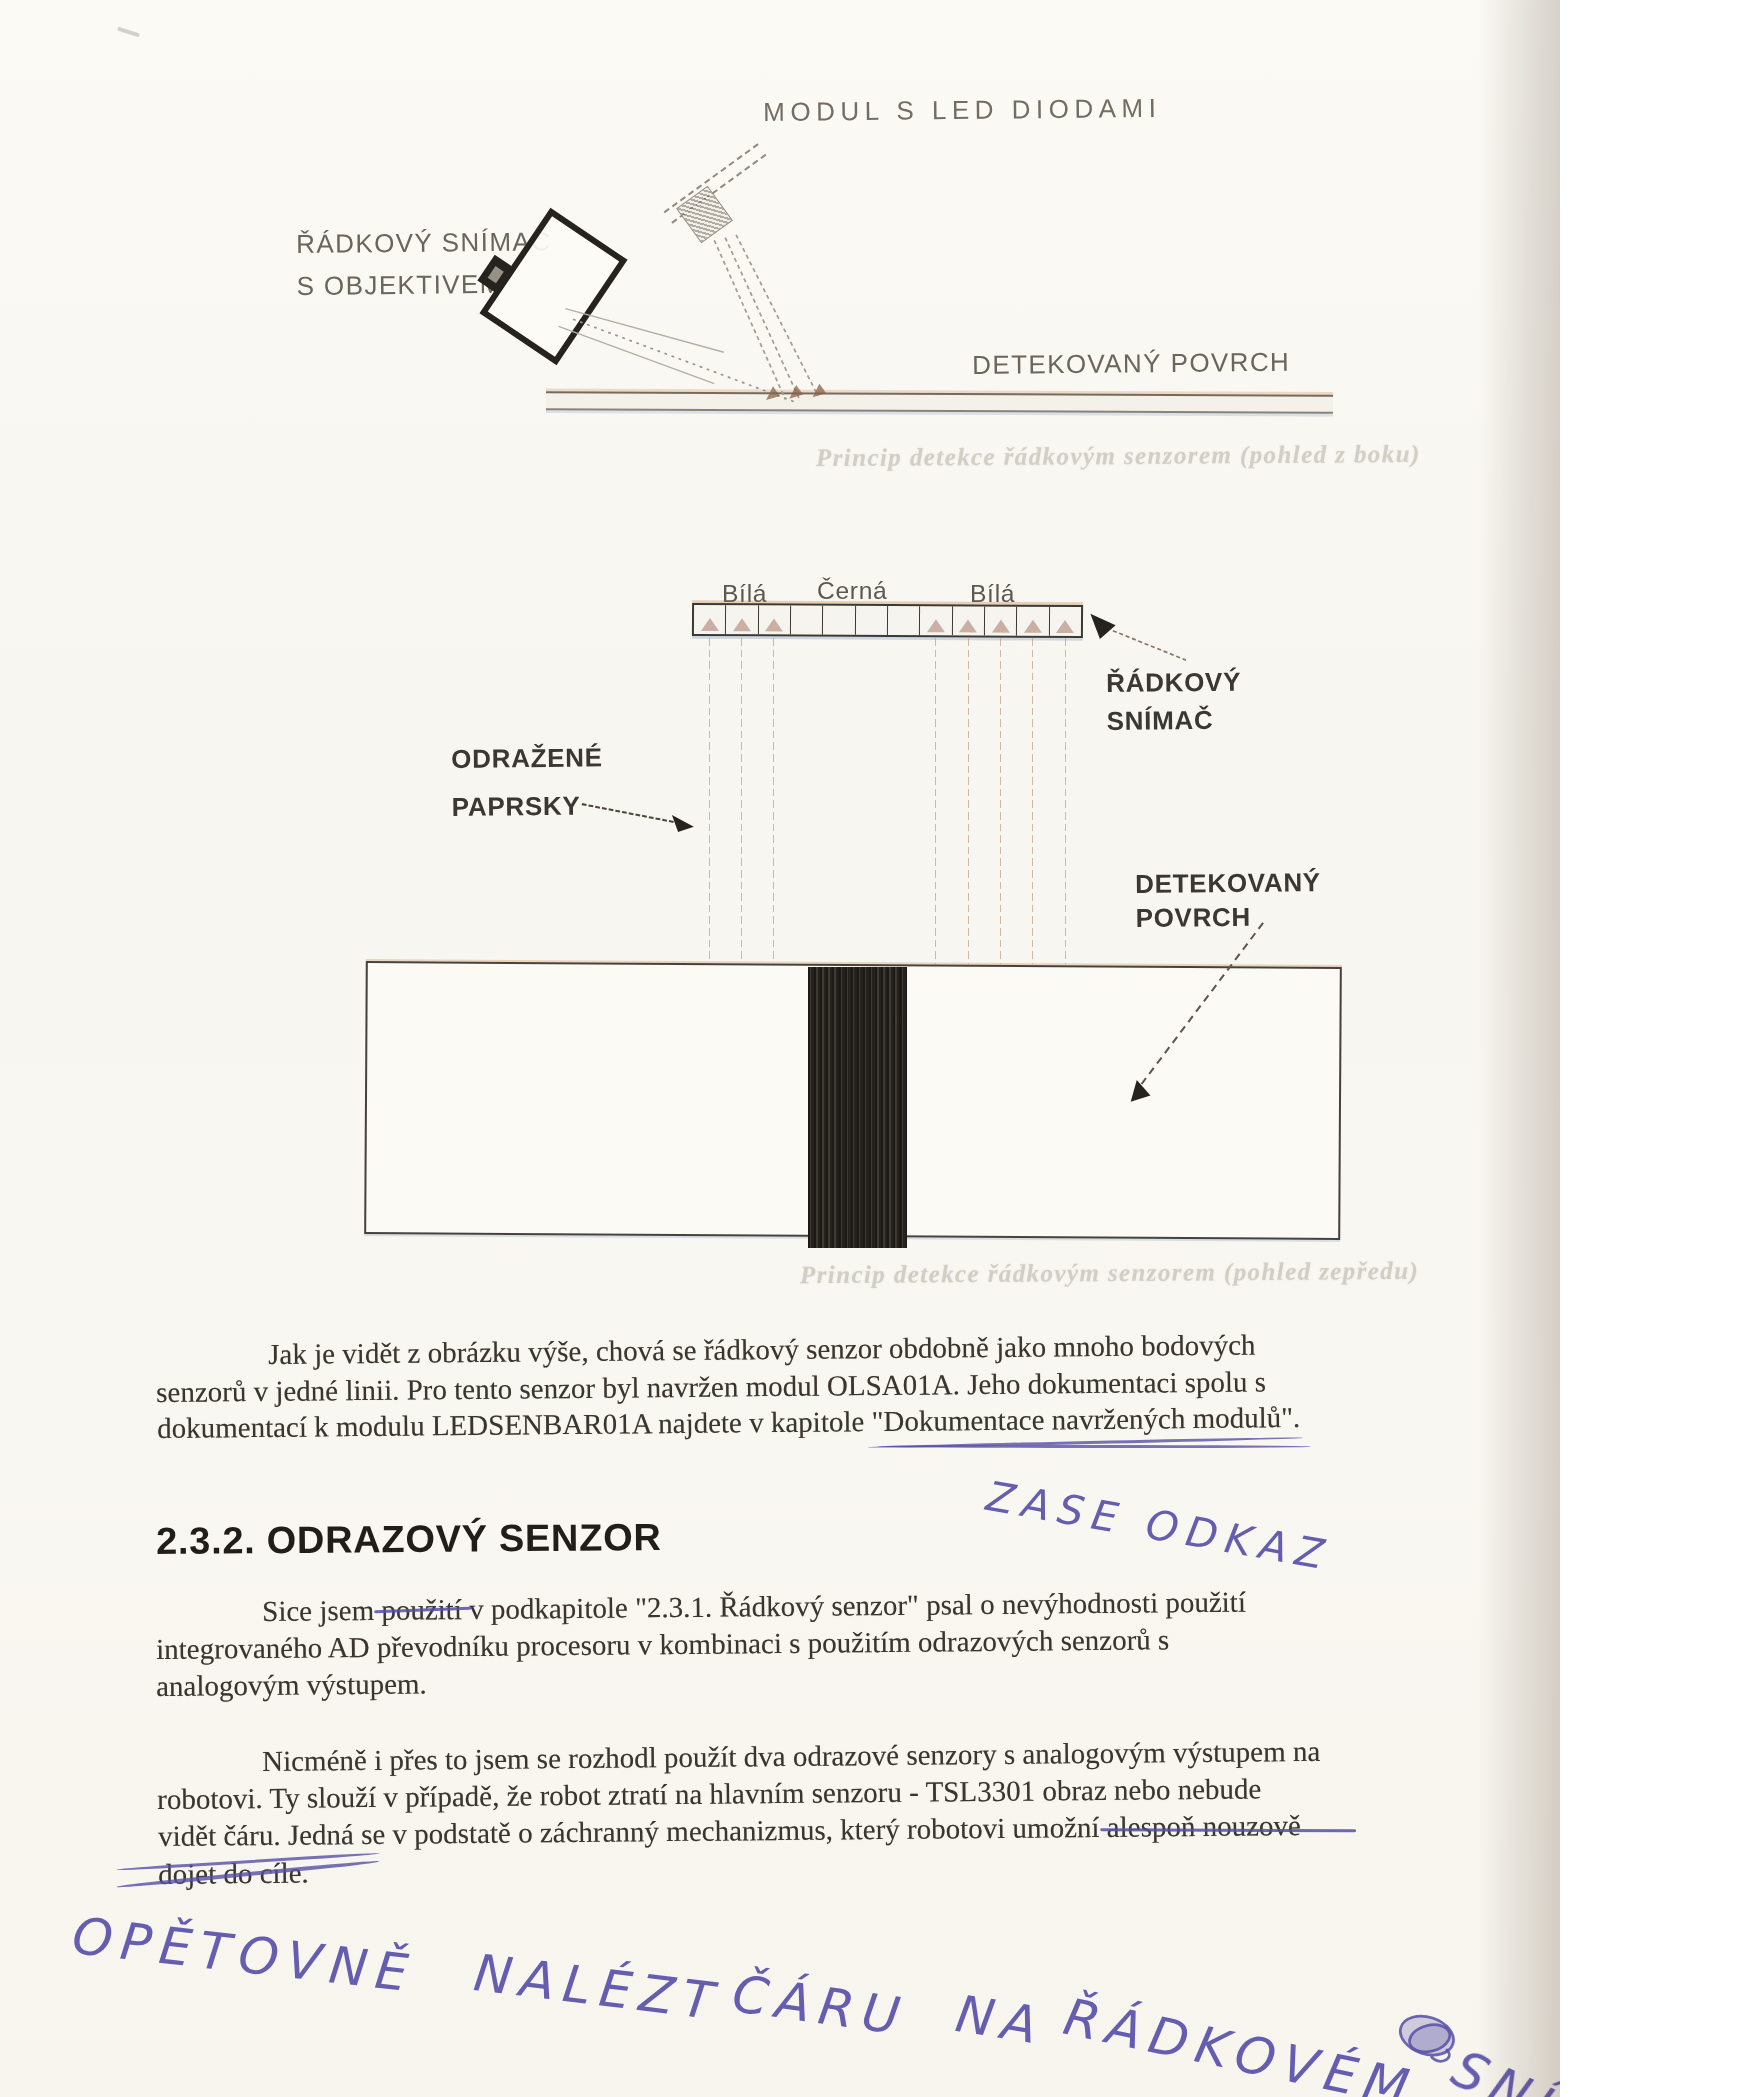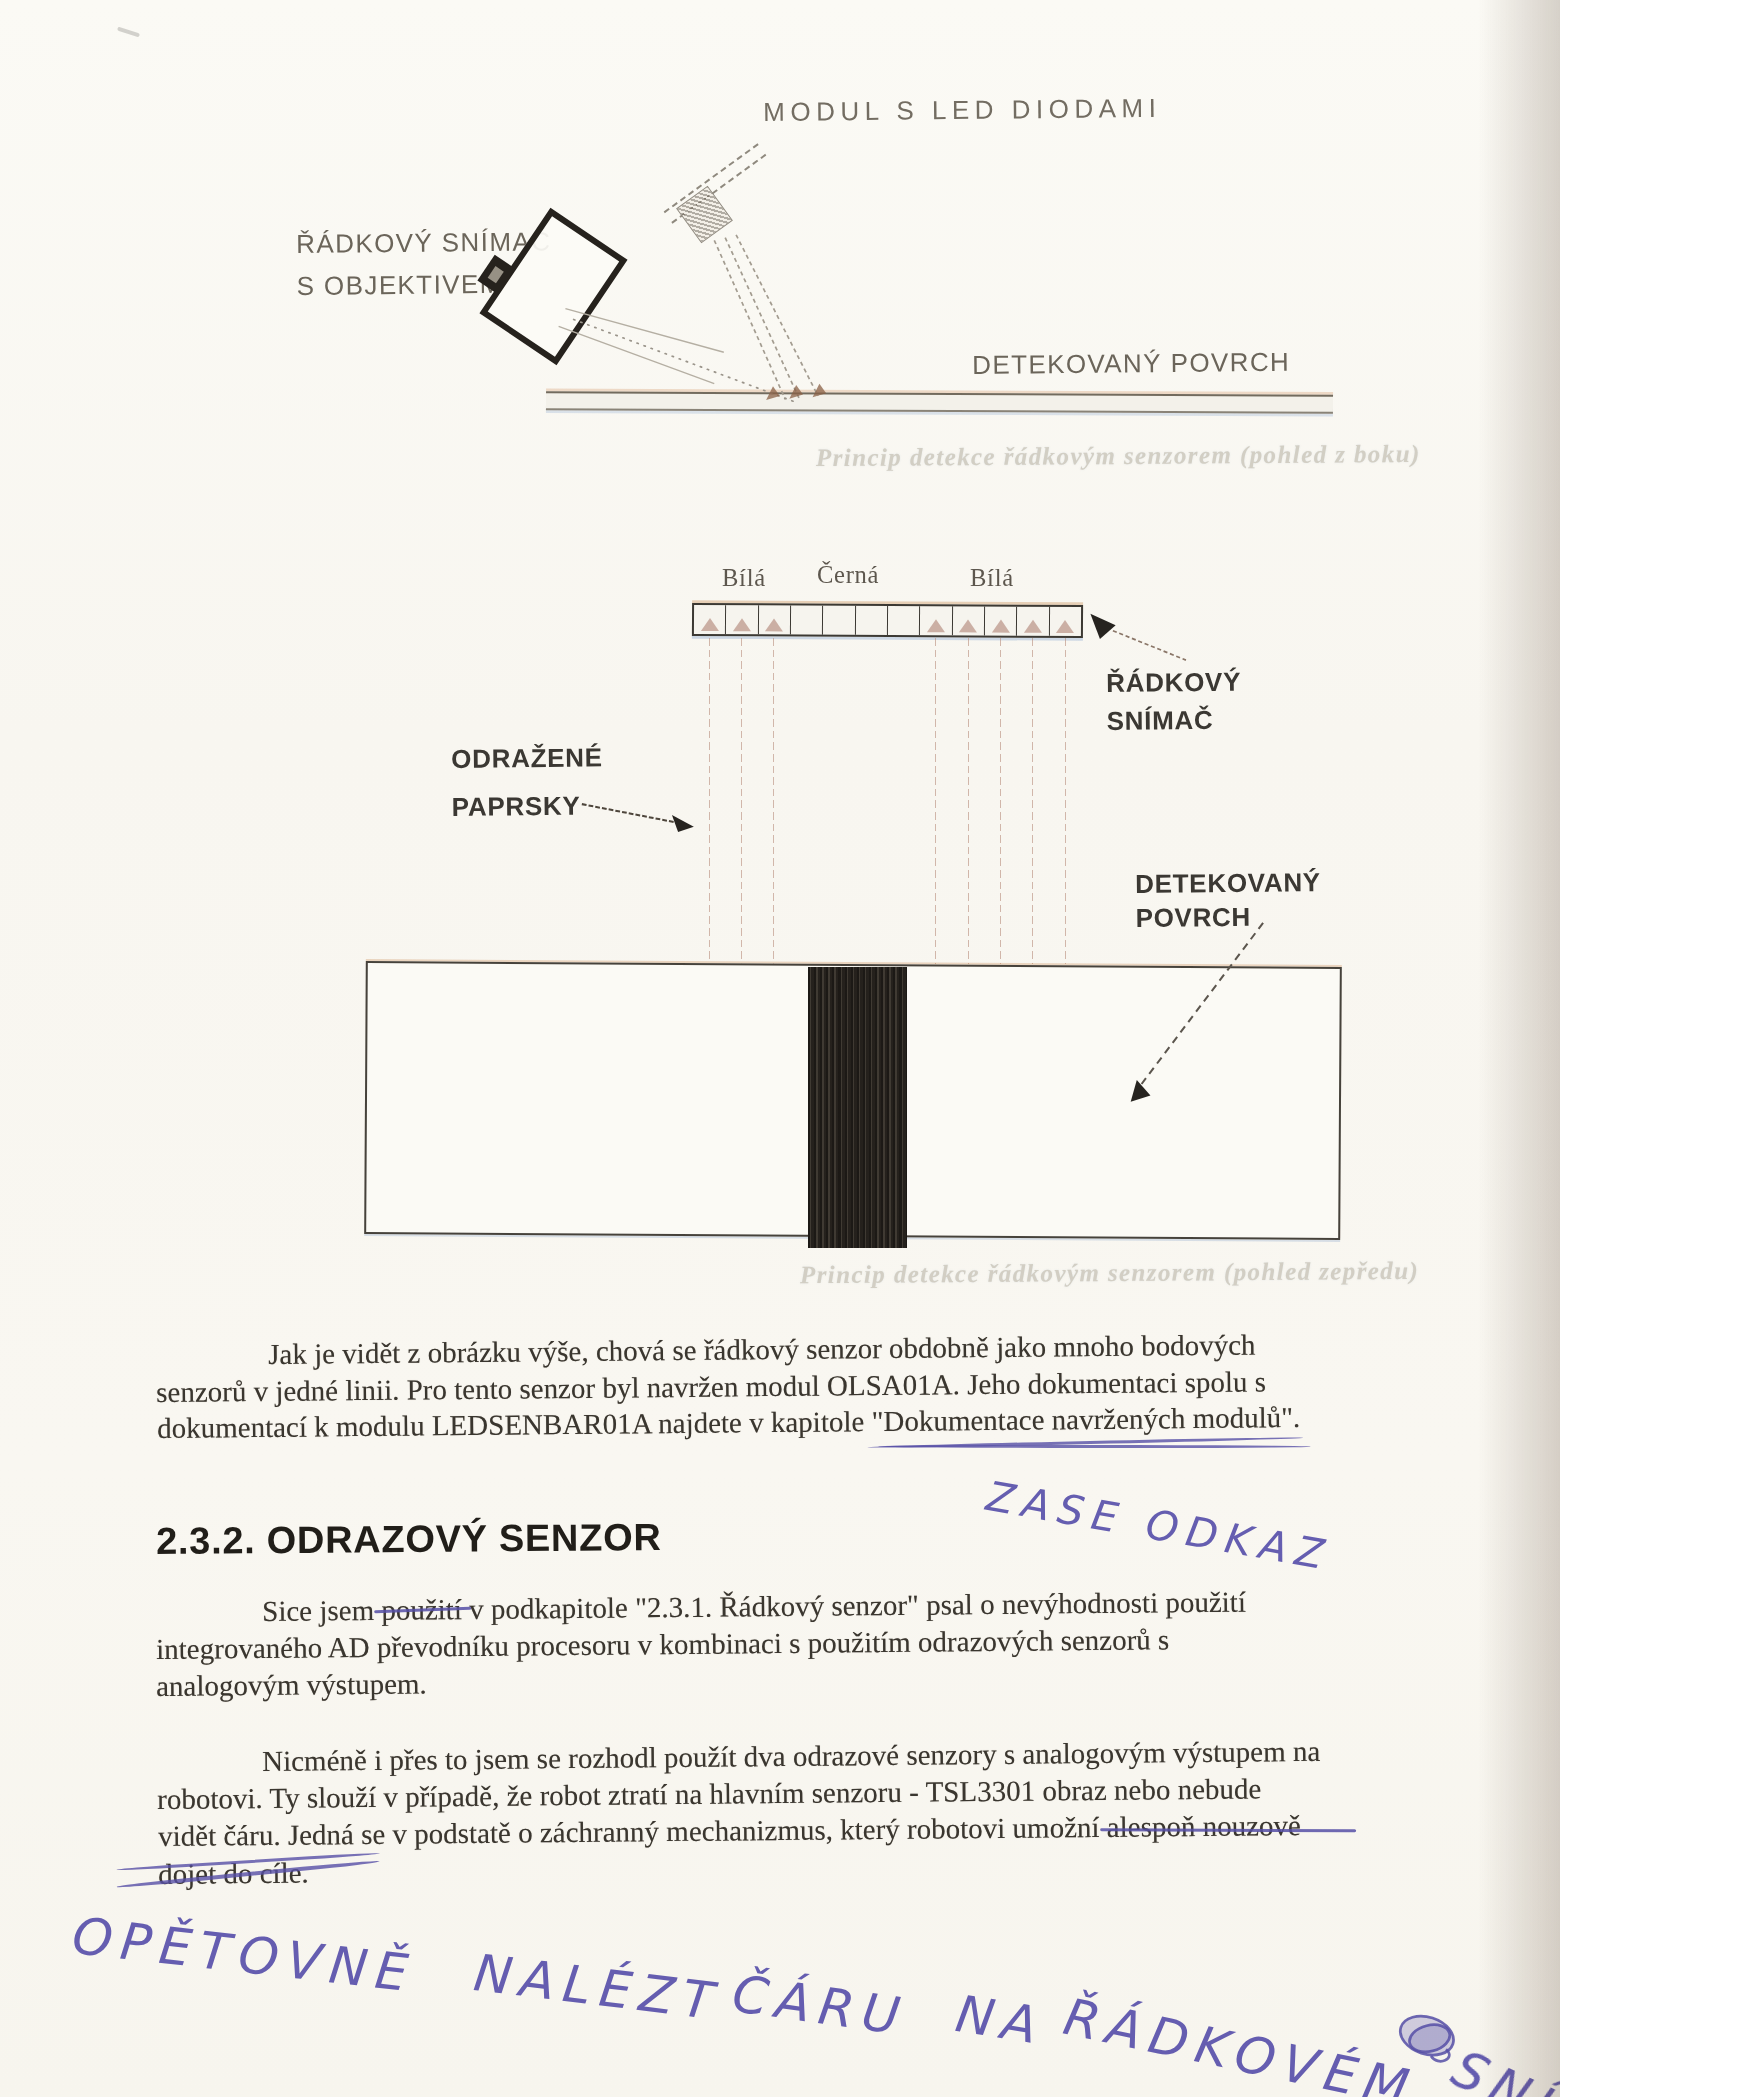--- a/index.html
+++ b/index.html
@@ -13,21 +13,21 @@
     background:linear-gradient(180deg,#fbfaf5 0%,#f8f6f0 35%,#f9f7f1 70%,#f7f5ee 100%);
     filter:drop-shadow(6.8px 0 9.6px rgba(25,12,5,.5));}
   #paper:after{content:"";position:absolute;top:0;bottom:0;right:0;width:82px;
     background:linear-gradient(to left, rgba(70,45,25,.20), rgba(70,45,25,0));}
   .abs{position:absolute;}
   
   .dlabel{position:absolute;font-family:"Liberation Sans",sans-serif;color:#6b655a;
     font-size:26px;letter-spacing:1.4px;white-space:nowrap;transform:rotate(-.6deg);transform-origin:left top;}
   .dlabel.wide{letter-spacing:5.5px;color:#736d62;}
   .dlabel.bold{font-weight:bold;color:#3b3833;letter-spacing:0.7px;}
-  .zone-label{position:absolute;font-family:Liberation Serif, serif;color:#5d574e;font-size:24.6px;letter-spacing:0.7px;}
+  .zone-label{position:absolute;font-family:Liberation Sans, sans-serif;color:#5d574e;font-size:24.6px;letter-spacing:0.7px;margin-top:16px;}
   .caption{position:absolute;font-family:"Liberation Serif",serif;font-style:italic;font-weight:600;
     font-size:25px;letter-spacing:1.4px;color:#c9c5b9;opacity:.8;white-space:nowrap;
     text-shadow:0 0 2px rgba(195,205,215,.55);transform:rotate(-.4deg);}
   
   .camera{position:absolute;left:507px;top:223px;width:81px;height:115px;border:6.8px solid #26221d;
     background:rgba(252,251,246,.92);transform:rotate(34deg);}
   .camera-lens{position:absolute;left:-26px;top:64px;width:24.6px;height:31px;background:#26221d;}
   .lens-core{position:absolute;left:6.8px;top:9px;width:10.2px;height:13.7px;background:#97918
 5;background:#979185;}
   .led-rod{position:absolute;left:657px;top:176px;width:116px;height:11px;

